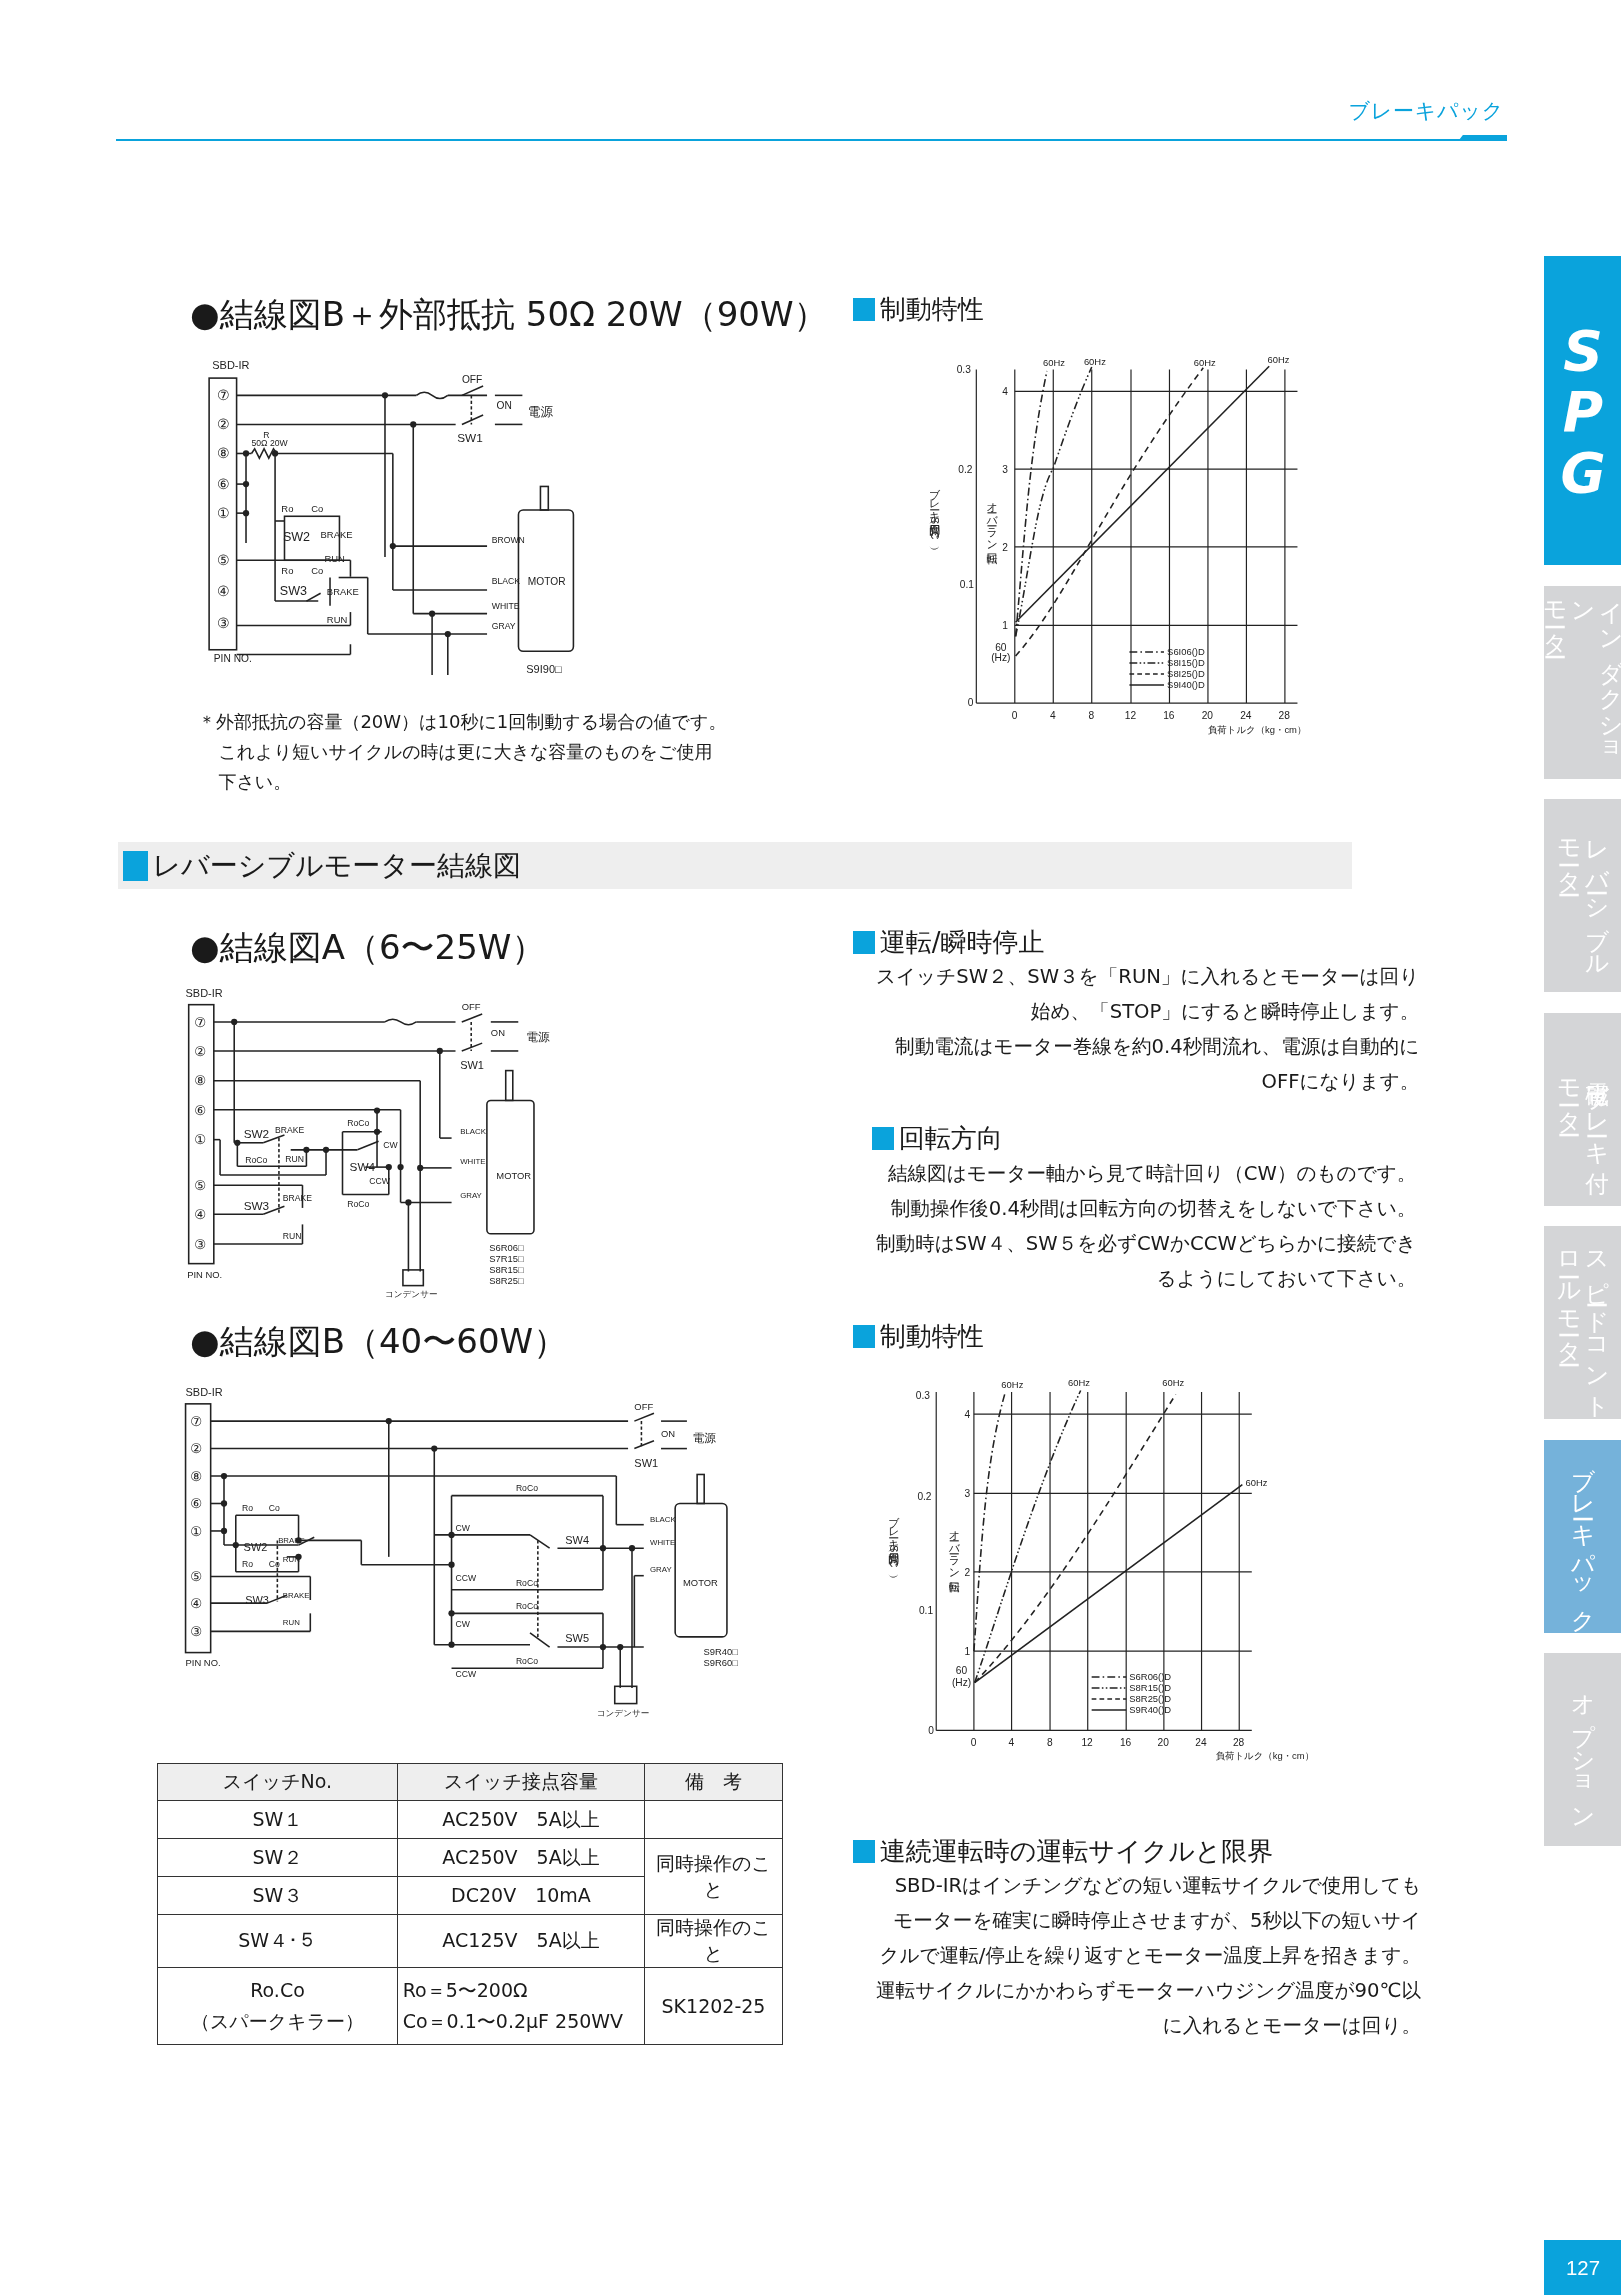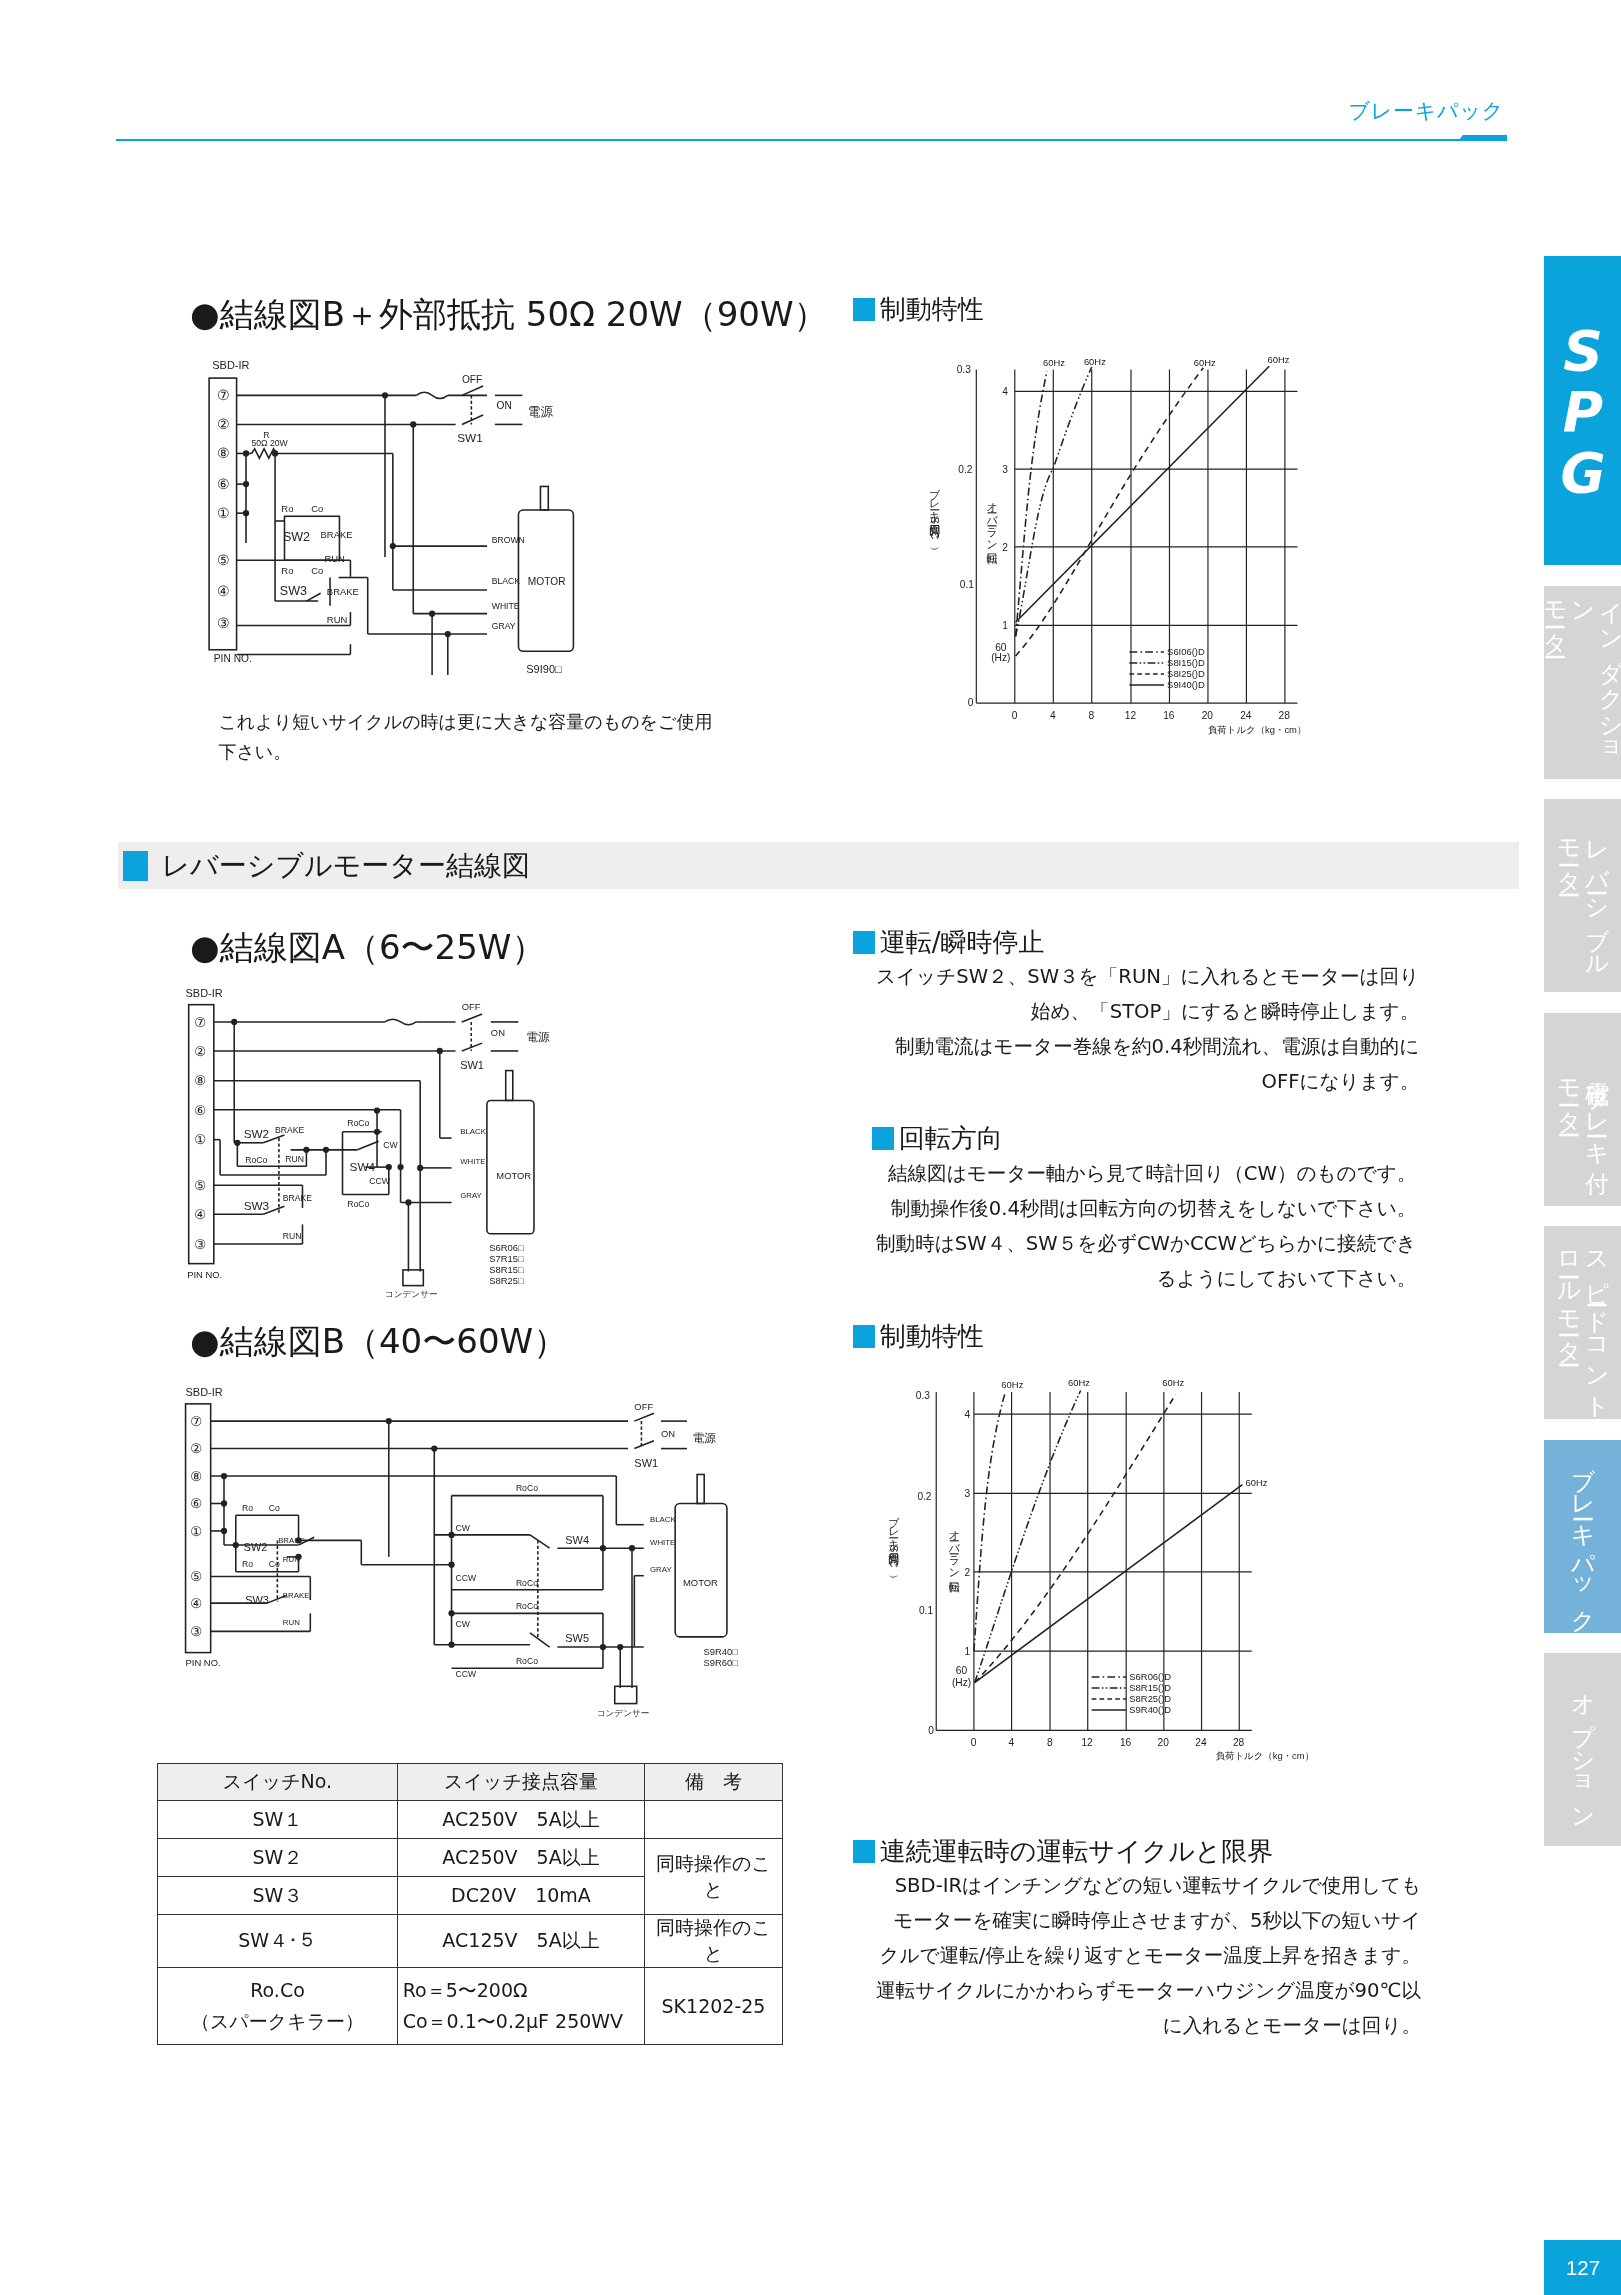--- a/index.html
+++ b/index.html
@@ -17,21 +17,21 @@
   .side-tab.gray { background: #d4d5d7; }
   .side-tab.active { background: #75b2da; }
   .side-tab .vt { writing-mode: vertical-rl; color: #ffffff; font-size: 23.6px; line-height: 28px; letter-spacing: 1.6px; }
   .brand-logo { color: #fff; font-size: 55px; font-weight: bold; font-style: italic; writing-mode: vertical-rl; text-orientation: upright; letter-spacing: -3.1px; font-family: "DejaVu Sans", sans-serif; }
   .page-number { position: absolute; left: 1544px; top: 2240px; width: 78px; height: 56px; background: #0aa3dc; color: #fff; font-size: 20.4px; display: flex; align-items: center; justify-content: center; font-family: "Liberation Sans", sans-serif; }
 
   
   .h-bullet { position: absolute; font-size: 34px; color: #1a1a1a; white-space: nowrap; }
   .h-square { position: absolute; font-size: 26px; color: #1a1a1a; white-space: nowrap; display: flex; align-items: center; }
   .h-square .sq { display: inline-block; width: 22px; height: 23.6px; background: #0aa3dc; margin-right: 4.7px; }
-  .section-band { position: absolute; left: 118px; top: 842px; width: 1401px; height: 47px; background: #eeeeee; display: flex; align-items: center; gap: 9px; }
+  .section-band { position: absolute; left: 118px; top: 842px; width: 1234px; height: 47px; background: #eeeeee; display: flex; align-items: center; }
   .section-band .sq { width: 25px; height: 30px; background: #0aa3dc; margin: 0 4.7px 0 4.7px; }
   .section-band .t { font-size: 28px; color: #1a1a1a; }
 
   .para { position: absolute; font-size: 19.6px; line-height: 35px; color: #1a1a1a; text-align: right; }
   .note { position: absolute; font-size: 18px; line-height: 30px; color: #1a1a1a; }
 
   
   .spec-table { position: absolute; left: 157px; top: 1763px; width: 626px; border-collapse: collapse; font-size: 19px; }
   .spec-table th, .spec-table td { border: 1.6px solid #333; text-align: center; height: 38px; padding: 0 4.7px; }
   .spec-table th { background: #eeeeee; font-weight: normal; height: 37px; }
@@ -171,20 +171,21 @@
     <text x="406" y="304" font-size="11">BLACK</text>
     <text x="406" y="336" font-size="11">WHITE</text>
     <text x="406" y="362" font-size="11">GRAY</text>
     <text x="452" y="305" font-size="13">MOTOR</text>
     <text x="300" y="462" font-size="12">コンデンサー</text>
     <text x="450" y="418" font-size="14">S9I90□</text>
   </g>
 </svg>
 
 <div class="note" style="left:198px;top:707px;">
+  <div>＊外部抵抗の容量（20W）は10秒に1回制動する場合の値です。</div>
   <div style="padding-left:20.4px;">これより短いサイクルの時は更に大きな容量のものをご使用</div>
   <div style="padding-left:20.4px;">下さい。</div>
 </div>
 
 <div class="h-square" style="left:853px;top:292px;">
   <span class="sq"></span>
     <span>制動特性</span>
 </div>
 
 <svg class="chart" style="left:911px;top:338px;" width="440" height="424" viewBox="0 0 560 540">

